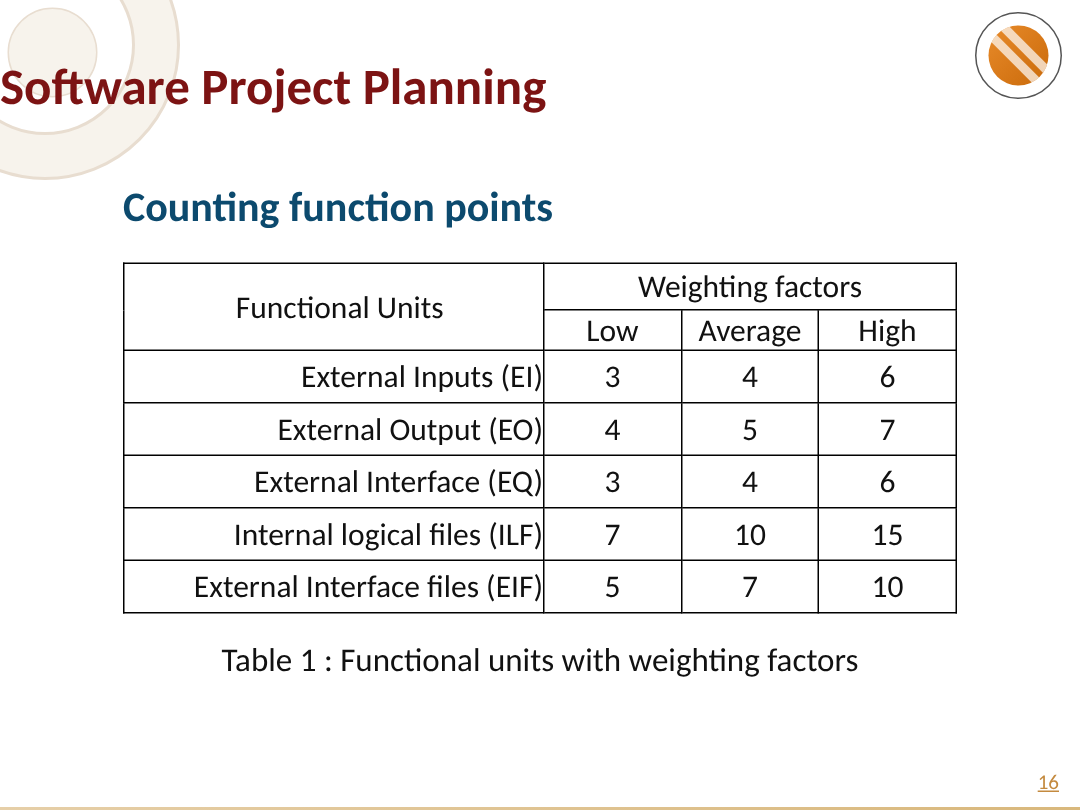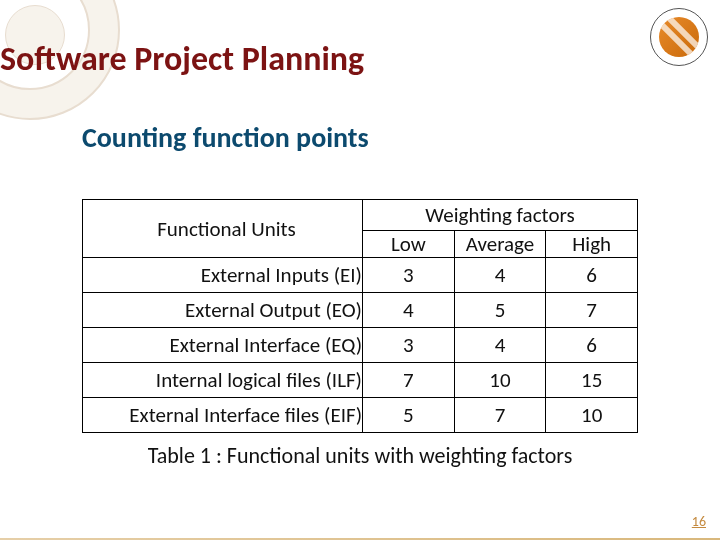--- a/index.html
+++ b/index.html
@@ -79,21 +79,20 @@
     left: 82px;
     font-size: 28px;
     font-weight: 700;
     color: #0c4a6e;
   }
   .table-wrap {
     position: absolute;
     top: 175px;
     left: 82px;
     width: 556px;
-    margin-top: 24px;
   }
   table {
     border-collapse: collapse;
     width: 100%;
     table-layout: fixed;
   }
   td, th {
     border: 1.5px solid #000;
     font-size: 21px;
     color: #111;
@@ -118,21 +117,21 @@
   .data-left {
     padding: 4px 0 4px 8px;
     text-align: right;
   }
   .data-num {
     text-align: center;
     padding: 4px 0;
   }
   .caption {
     position: absolute;
-    top: 442px;
+    top: 426px;
     left: 0;
     width: 100%;
     text-align: center;
     font-size: 22px;
     color: #111;
   }
   .pagenum {
     position: absolute;
     right: 14px;
     bottom: 10px;

